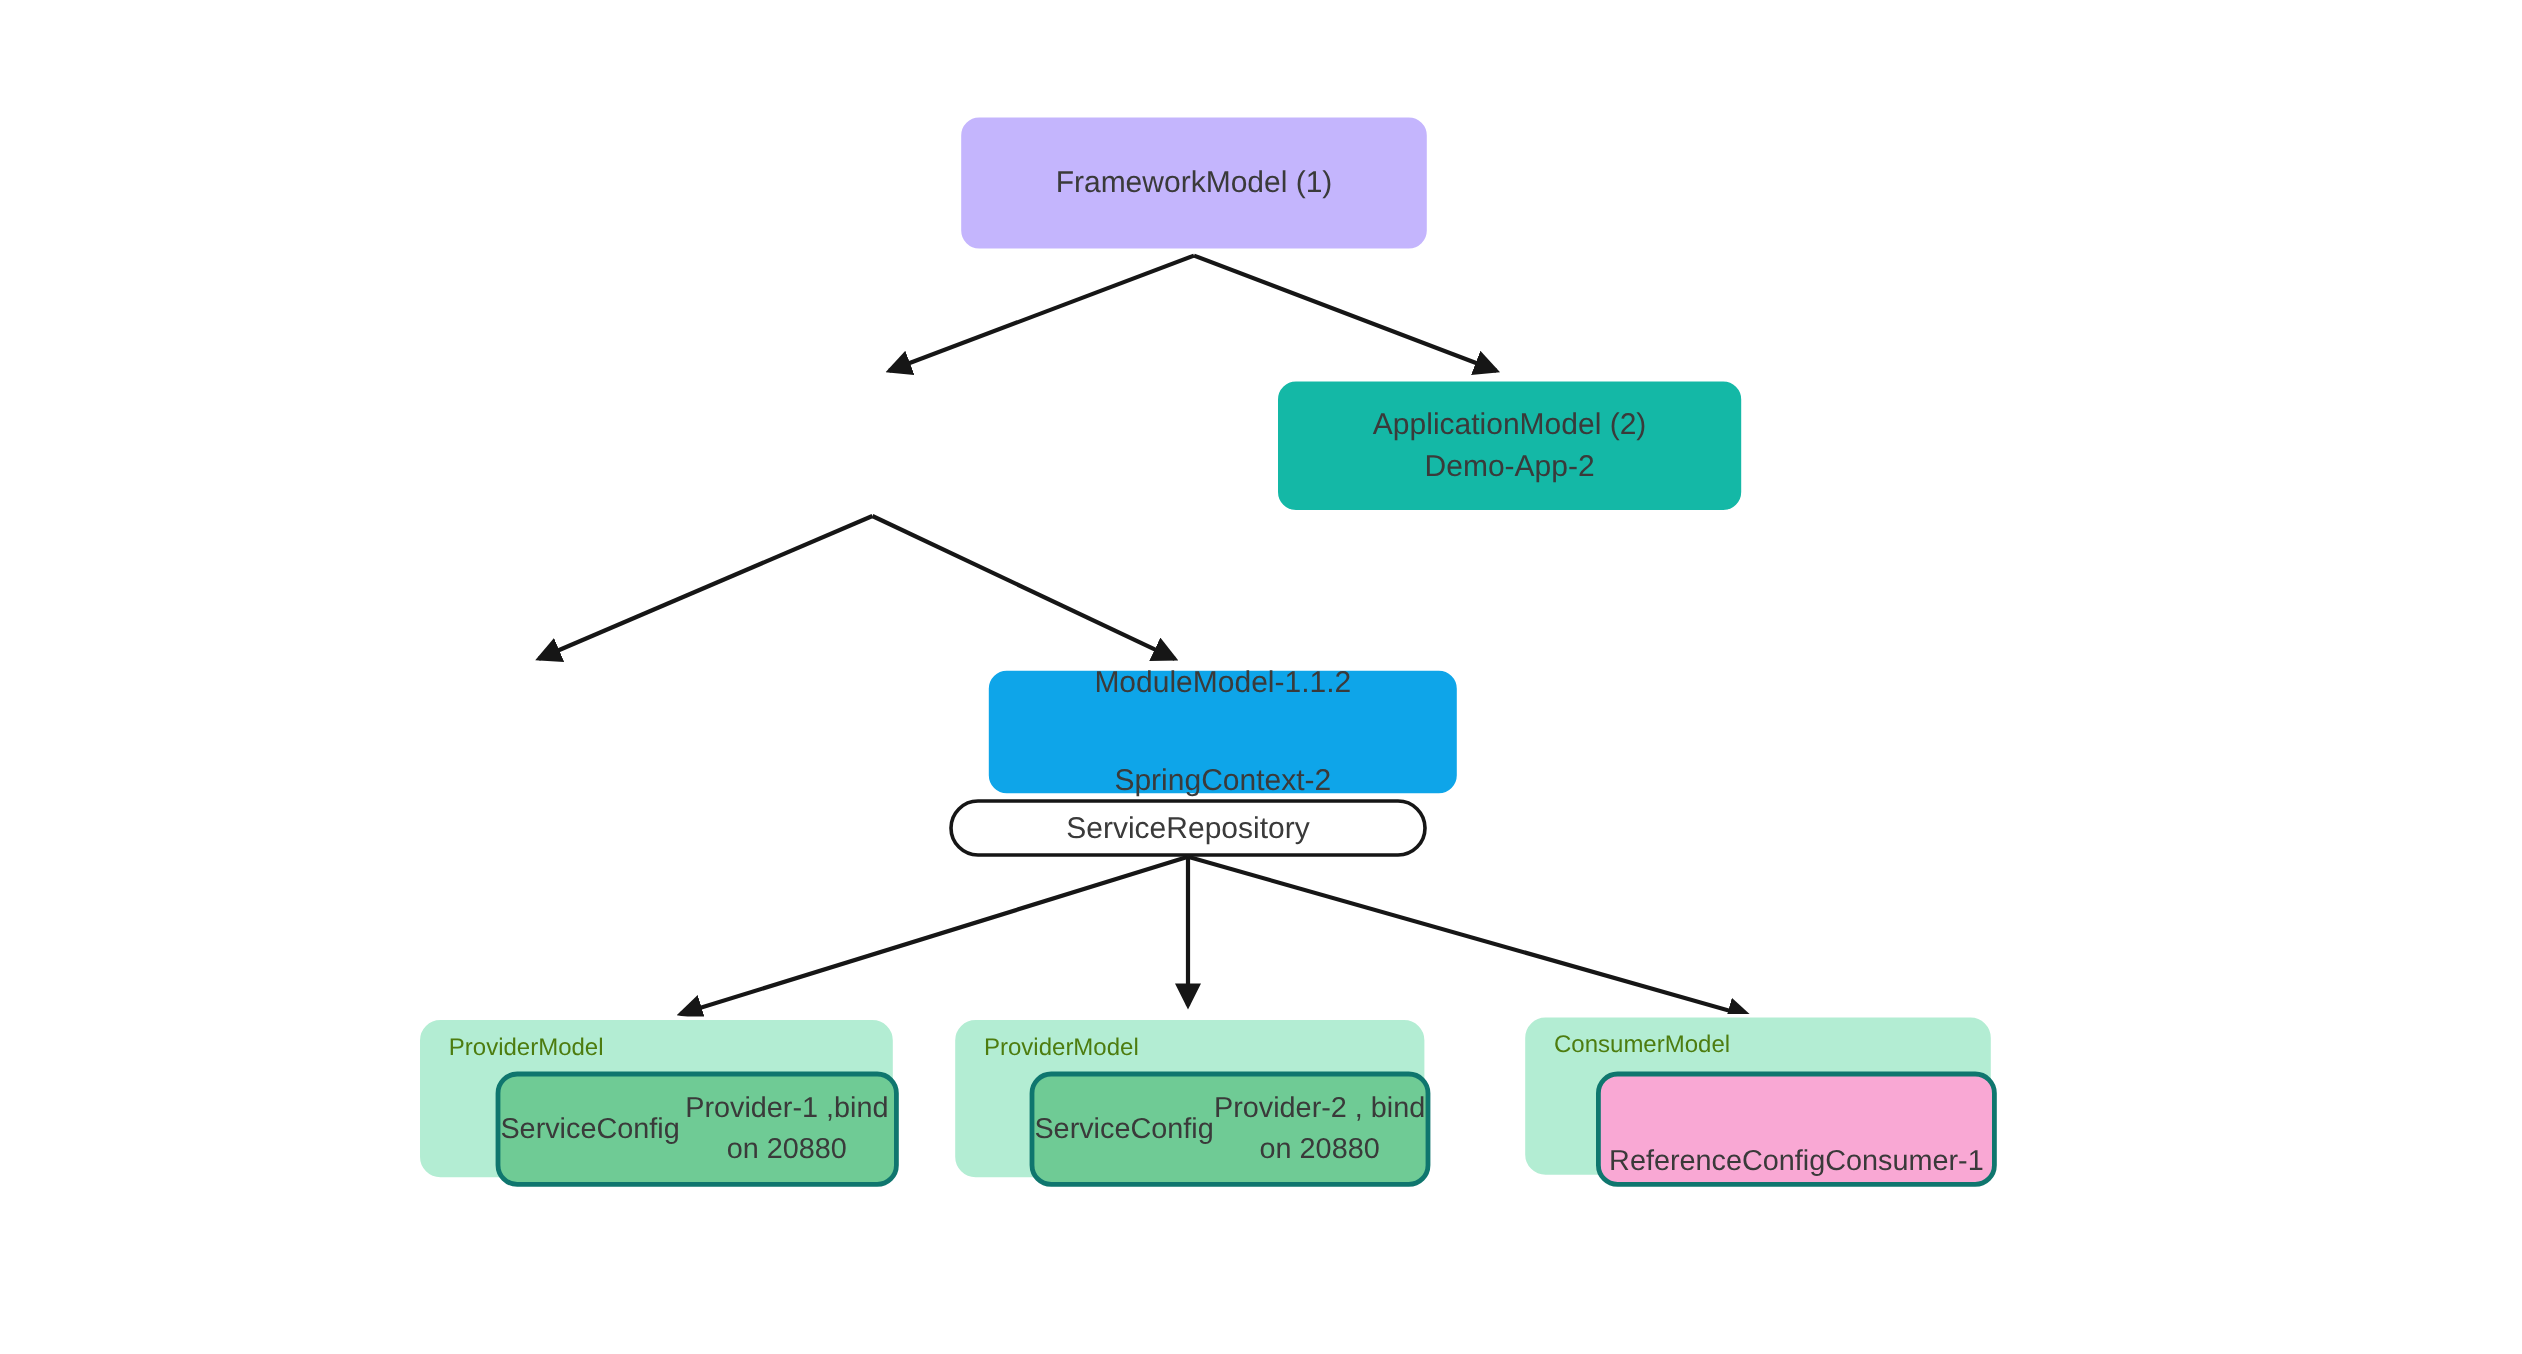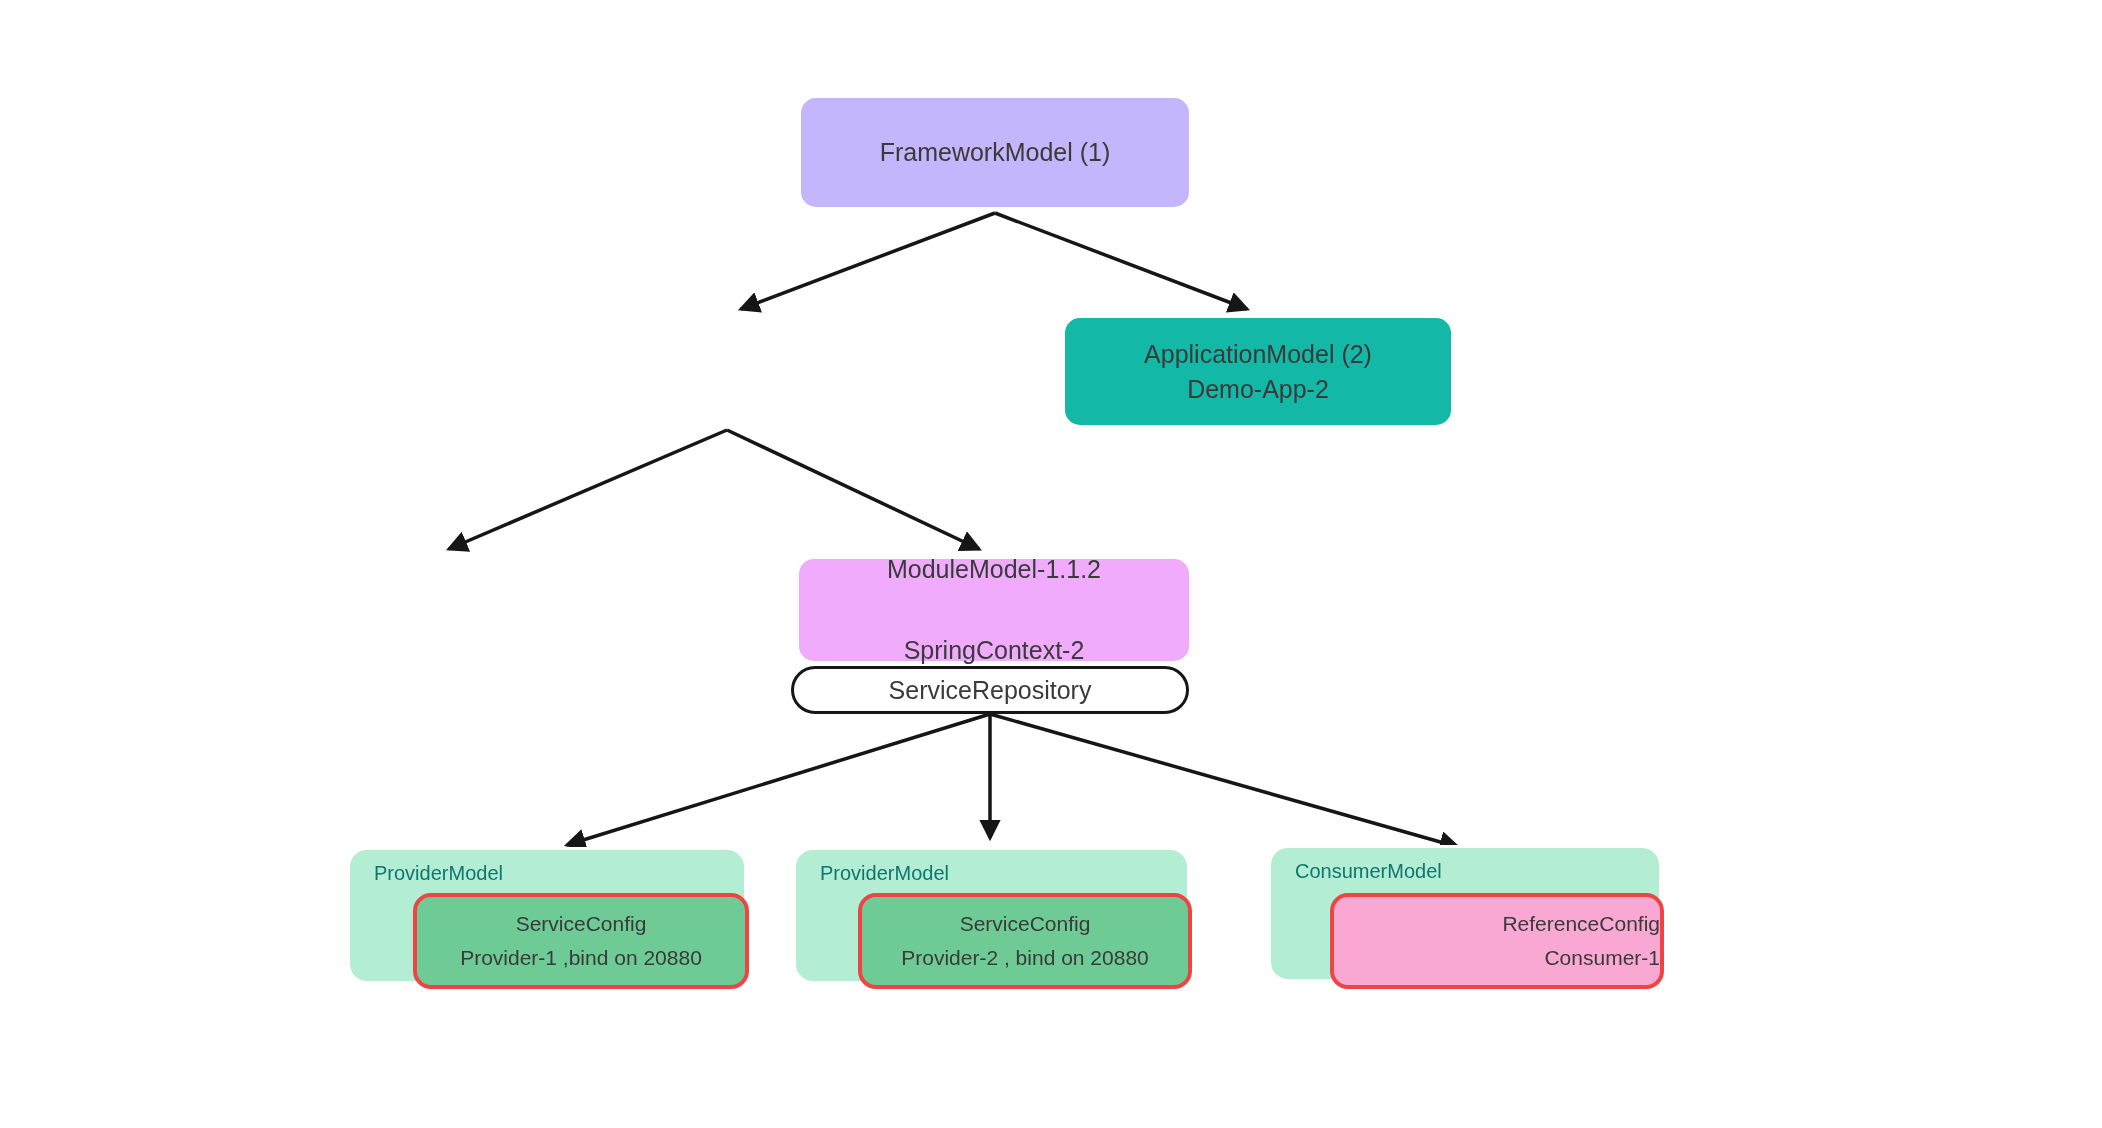--- a/index.html
+++ b/index.html
@@ -36,31 +36,31 @@
   .container-box{
     position:absolute;
     border-radius:20px;
     border:3px solid #ffffff;
     box-sizing:border-box;
   }
   .container-label{
     position:absolute;
     left:24px;top:12px;
     font-size:20px;
-    color:#0f766e;
+    color:#4d7c0f;
   }
   .config-box{
     position:absolute;
-    display:flex;flex-direction:column;
+    display:flex;flex-direction:row;
     align-items:center;justify-content:center;
     text-align:center;
     border-radius:18px;
-    border:4px solid #ef4444;
+    border:4px solid #0f766e;
     box-sizing:border-box;
-    font-size:21px;
+    font-size:24px;
     line-height:34px;
   }
 </style>
 </head>
 <body>
 
 <div class="canvas">
 
   <svg class="edges" width="2102" height="1128" viewBox="0 0 2102 1128">
     <defs>
@@ -83,21 +83,21 @@
     <span class="t">FrameworkModel (1)</span>
   </div>
 
 
   <div class="node" style="left:1062px;top:315px;width:392px;height:113px;background:#14b8a6;">
     <span class="t">ApplicationModel (2)</span>
     <span class="t">Demo-App-2</span>
   </div>
 
 
-  <div class="node" style="left:796px;top:556px;width:396px;height:108px;background:#f0abfc;gap:46px;">
+  <div class="node" style="left:821px;top:556px;width:396px;height:108px;background:#0ea5e9;gap:46px;">
     <span class="t">ModuleModel-1.1.2</span>
     <span class="t">SpringContext-2</span>
   </div>
 
   <div class="pill" style="left:791px;top:666px;width:398px;height:48px;text-align:right;">
     <span class="t">ServiceRepository</span>
   </div>
 
   <div class="container-box" style="left:347px;top:847px;width:400px;height:137px;background:#b3edd3;">
     <span class="container-label">ProviderModel</span>

